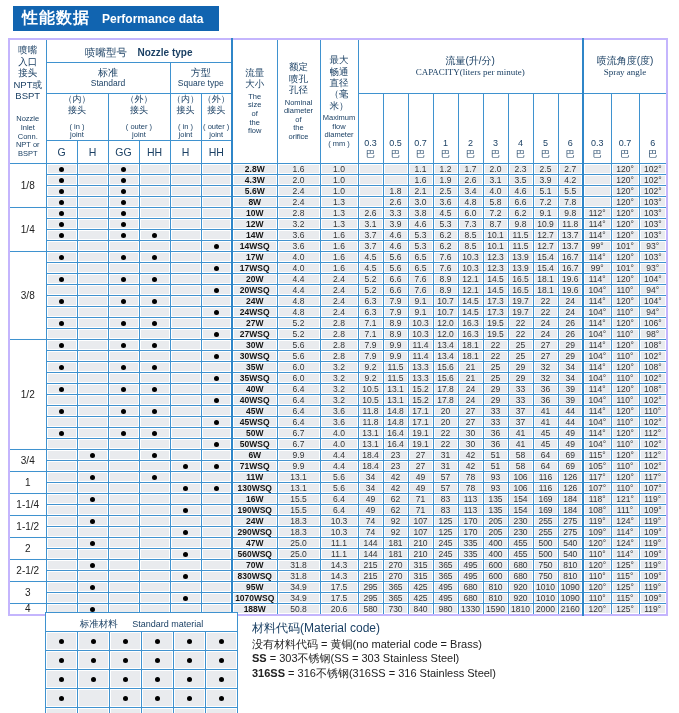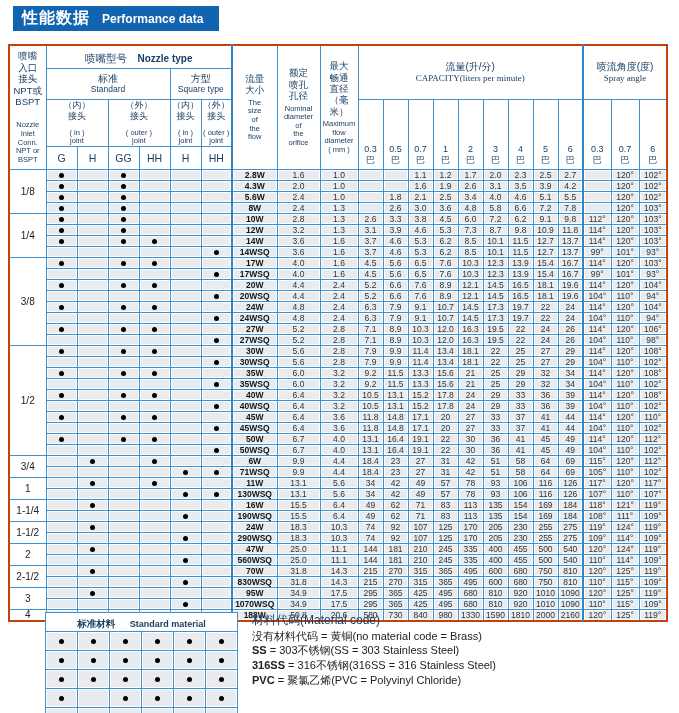--- a/index.html
+++ b/index.html
@@ -4,22 +4,22 @@
 <style>
   html,body{margin:0;padding:0;background:#fff;}
   body{width:679px;height:713px;font-family:"Liberation Sans",sans-serif;position:relative;overflow:hidden;}
   .page{position:relative;width:679px;height:713px;background:#fff;}
 
   .title-bar{position:absolute;left:13px;top:6px;height:25px;background:#1164b0;
              display:flex;align-items:center;gap:12px;padding:0 16px 0 9px;}
   .title-zh{color:#fff;font-weight:bold;font-size:16px;letter-spacing:1px;}
   .title-en{color:#fff;font-weight:bold;font-size:12px;}
 
-  table.main{position:absolute;left:8px;top:44px;border-collapse:collapse;table-layout:fixed;
-             border:2px solid #c2410c;}
+  table.main{position:absolute;left:8px;top:38px;border-collapse:collapse;table-layout:fixed;
+             border:2px solid #c4b5fd;}
   .main th,.main td{border:1px solid #3f92cf;padding:0;text-align:center;vertical-align:middle;}
   .main thead th{background:#fff;color:#1b4064;font-weight:normal;}
   .main tbody td{background:#e9ebee;box-shadow:inset 0 0 0 1px #ffffff;height:10px;
                  font-size:8.5px;color:#333;line-height:1;}
   .main tbody td.group-cell{background:#fff;box-shadow:none;font-size:10px;color:#222;}
   .main tbody td.model{font-weight:bold;color:#141414;}
   .sep-l{border-left:2px solid #2f86c8 !important;}
 
   .zh{display:block;font-size:10px;line-height:1.2;}
   .en{display:block;font-size:8px;line-height:1.15;}
@@ -40,27 +40,27 @@
   th.cap-title .zh{font-size:10px;}
   th.cap-title .en{font-size:9px;font-family:Liberation Serif, serif;}
   th.letter{height:22px;font-size:10.5px;font-weight:bold;color:#1b4064;}
   th.press{vertical-align:bottom;padding-bottom:3px;font-size:9px;line-height:1.25;color:#1b4064;}
 
   .dot{display:inline-block;width:5px;height:5px;background:#000;border-radius:50%;vertical-align:middle;}
 
   .bottom{position:absolute;left:8px;top:612px;display:flex;align-items:flex-start;}
   table.mat{border-collapse:collapse;margin-left:37px;border:1px solid #3f92cf;}
   .mat th,.mat td{border:1px solid #3f92cf;padding:0;}
-  .mat th{background:#fff;height:14px;font-weight:bold;color:#1b4064;}
+  .mat th{background:#fff;height:14px;font-weight:normal;color:#1b4064;}
   .mat th .zh{display:inline;font-size:9.5px;margin-right:10px;}
   .mat th .en{display:inline;font-size:9px;}
   .mat td{width:31px;height:10px;background:#e9ebee;box-shadow:inset 0 0 0 1px #fff;text-align:center;}
 
   .notes{margin-left:14px;margin-top:1px;color:#222;}
-  .notes-title{font-size:12px;line-height:1.3;color:#1b4064;}
+  .notes-title{font-size:12px;line-height:1.3;color:#1b4064;margin-top:8px;}
   .note-line{font-size:11px;line-height:1.35;color:#222;}
   .note-line b{font-weight:bold;}
 </style>
 </head>
 <body>
 
 <div class="page">
 
   <div class="title-bar">
     <span class="title-zh">性能数据</span>
@@ -1217,18 +1217,17 @@
             <td></td>
           </tr>
         </tbody>
     </table>
     <div class="notes">
       <div class="notes-title">材料代码(Material code)</div>
       <div id="notes-list">
           <div class="note-line">没有材料代码 = 黄铜(no material code = Brass)</div>
           <div class="note-line"><b>SS</b> = 303不锈钢(SS = 303 Stainless Steel)</div>
           <div class="note-line"><b>316SS</b> = 316不锈钢(316SS = 316 Stainless Steel)</div>
-          <div class="note-line"><b>PVC</b> = 聚氯乙烯(PVC = Polyvinyl Chloride)</div>
         </div>
     </div>
   </div>
 
 </div>
 
 </body></html>

